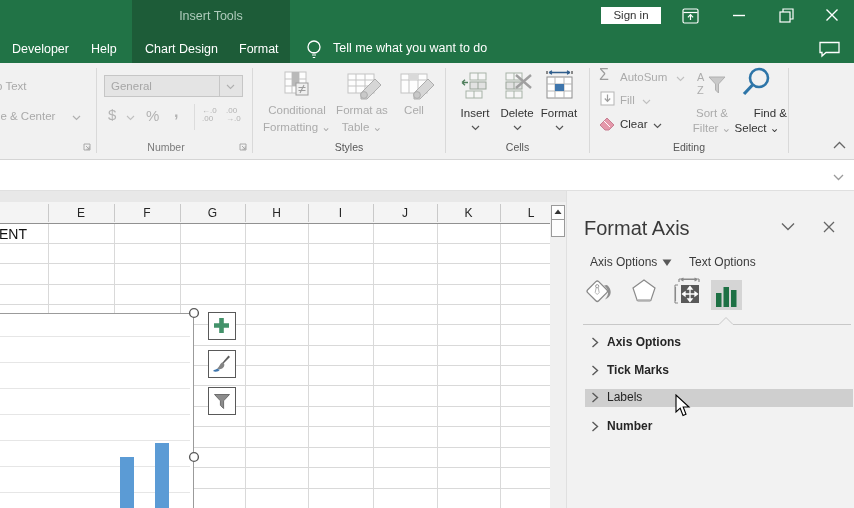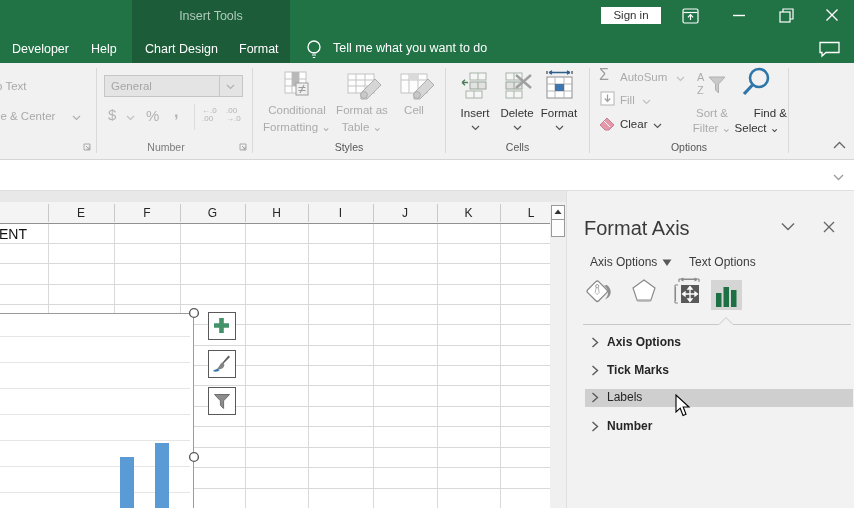--- a/index.html
+++ b/index.html
@@ -183,21 +183,21 @@
     <path d="M12 6 L28 6 L21.5 13 L21.5 22 L18.5 19 L18.5 13 Z" fill="#c9c9c9" stroke="#b0b0b0"></path>
   </svg>
   <div class="abs" style="left:682px;top:44px;width:60px;text-align:center;font-size:11.5px;color:#ababab;">Sort &amp;</div>
   <div class="abs" style="left:682px;top:58px;width:60px;text-align:center;font-size:11.5px;color:#ababab;">Filter ⌄</div>
   <svg class="abs" style="left:740px;top:4px;" width="32" height="32" viewBox="0 0 32 32">
     <circle cx="19" cy="11" r="9" fill="none" stroke="#2e75a8" stroke-width="2.6"></circle>
     <path d="M12.5 18 L4 27" stroke="#2e75a8" stroke-width="3.2"></path>
   </svg>
   <div class="abs" style="left:727px;top:44px;width:60px;text-align:right;font-size:11.5px;color:#333;">Find &amp;</div>
   <div class="abs" style="left:727px;top:58px;width:60px;text-align:center;font-size:11.5px;color:#333;">Select ⌄</div>
-  <div class="abs" style="left:589px;top:78px;width:200px;text-align:center;font-size:10.5px;color:#565656;">Options</div>
+  <div class="abs" style="left:589px;top:78px;width:200px;text-align:center;font-size:10.5px;color:#565656;">Editing</div>
   <svg class="abs" style="left:833px;top:78px;" width="13" height="8" viewBox="0 0 13 8">
     <path d="M1 7 L6.5 1.5 L12 7" fill="none" stroke="#666" stroke-width="1.3"></path>
   </svg>
 </div>
 
 <div class="abs" style="left:0;top:160px;width:854px;height:31px;background:#fff;border-bottom:1px solid #e0e0e0;box-sizing:border-box;">
   <svg class="abs" style="left:833px;top:14px;" width="11" height="7" viewBox="0 0 11 7">
     <path d="M1 1 L5.5 5.5 L10 1" fill="none" stroke="#9a9a9a" stroke-width="1.3"></path>
   </svg>
 </div>

